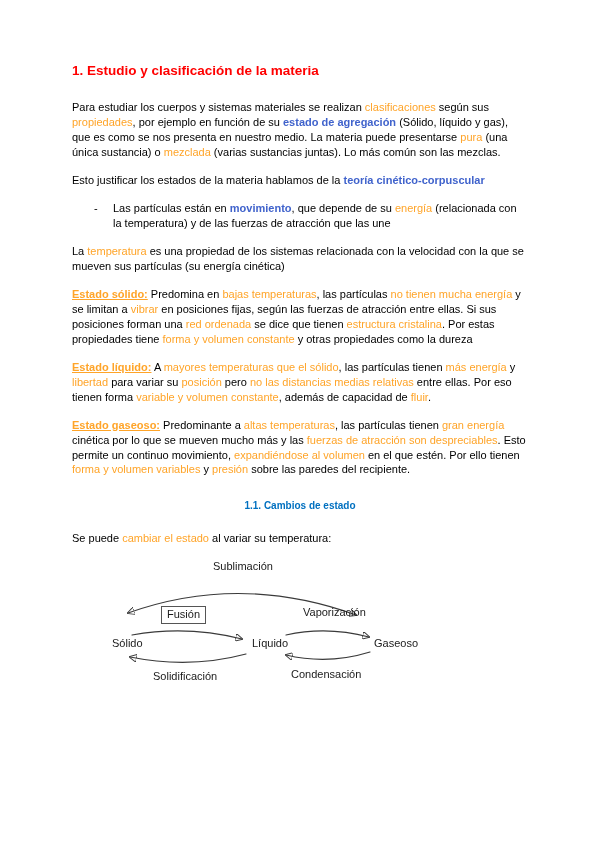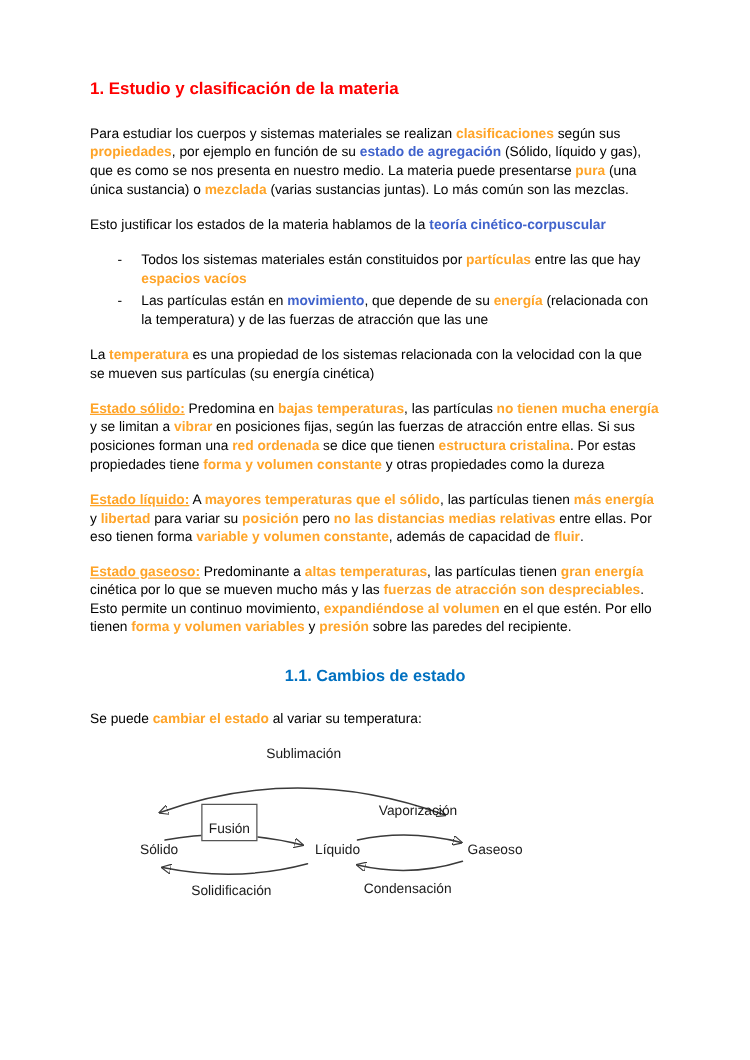--- a/index.html
+++ b/index.html
@@ -20,49 +20,48 @@
     overflow:hidden;position:relative;
   }
   .doc-title{
     font-size:13.5px;font-weight:700;color:var(--title-red);
     text-align:left;margin:0 0 20px 0;
   }
   .para{margin:0 0 13px 0;}
   .bullet-list{list-style:none;margin:0 0 13px 0;padding:0 0 0 41px;}
   .bullet{position:relative;margin:0 0 3px 0;}
   .bullet::before{content:"-";position:absolute;left:-19px;top:0;}
-  .r-o{color:var(--orange);font-weight:700;}
+  .r-o{color:var(--orange);font-weight:400;}
   .r-b{color:var(--blue);font-weight:700;}
   .r-ou{color:var(--orange);font-weight:700;text-decoration:underline;}
   .section-heading{
-    font-size:13px;font-weight:700;color:var(--heading-blue);
+    font-size:10px;font-weight:700;color:var(--heading-blue);
     text-align:center;margin:22px 0 18px 0;
   }
   .diagram{
     position:relative;width:456px;height:140px;margin-top:10px;
     font-size:11px;color:#1a1a1a;text-align:right;
   }
   .arrows{position:absolute;left:0;top:0;width:456px;height:140px;}
   .arrows path{stroke:var(--ink);stroke-width:1.2;fill:none;stroke-linecap:round;}
   .dlbl{position:absolute;white-space:nowrap;}
-  .dlbl.boxed{border:1px solid #555;padding:12px 5px 1px 5px;background:#fff;}
+  .dlbl.boxed{border:1px solid #555;padding:0 5px 1px 5px;background:#fff;}
 </style>
 </head>
 <body>
 
 <div class="page">
 
   <h1 class="doc-title">1. Estudio y clasificación de la materia</h1>
 
   <p class="para"><span>Para estudiar los cuerpos y sistemas materiales se realizan </span><span class="r-o">clasificaciones</span><span> según sus </span><span class="r-o">propiedades</span><span>, por ejemplo en función de su </span><span class="r-b">estado de agregación</span><span> (Sólido, líquido y gas), que es como se nos presenta en nuestro medio. La materia puede presentarse </span><span class="r-o">pura</span><span> (una única sustancia) o </span><span class="r-o">mezclada</span><span> (varias sustancias juntas). Lo más común son las mezclas.</span></p>
 
   <p class="para"><span>Esto justificar los estados de la materia hablamos de la </span><span class="r-b">teoría cinético-corpuscular</span></p>
 
   <ul class="bullet-list">
-    <li class="bullet"><span>Todos los sistemas materiales están constituidos por </span><span class="r-o">partículas</span><span> entre las que hay </span><span class="r-o">espacios vacíos</span></li>
     <li class="bullet"><span>Las partículas están en </span><span class="r-b">movimiento</span><span>, que depende de su </span><span class="r-o">energía</span><span> (relacionada con la temperatura) y de las fuerzas de atracción que las une</span></li>
   </ul>
 
   <p class="para"><span>La </span><span class="r-o">temperatura</span><span> es una propiedad de los sistemas relacionada con la velocidad con la que se mueven sus partículas (su energía cinética)</span></p>
 
   <p class="para"><span class="r-ou">Estado sólido:</span><span> Predomina en </span><span class="r-o">bajas temperaturas</span><span>, las partículas </span><span class="r-o">no tienen mucha energía</span><span> y se limitan a </span><span class="r-o">vibrar</span><span> en posiciones fijas, según las fuerzas de atracción entre ellas. Si sus posiciones forman una </span><span class="r-o">red ordenada</span><span> se dice que tienen </span><span class="r-o">estructura cristalina</span><span>. Por estas propiedades tiene </span><span class="r-o">forma y volumen constante</span><span> y otras propiedades como la dureza</span></p>
 
   <p class="para"><span class="r-ou">Estado líquido:</span><span> A </span><span class="r-o">mayores temperaturas que el sólido</span><span>, las partículas tienen </span><span class="r-o">más energía</span><span> y </span><span class="r-o">libertad</span><span> para variar su </span><span class="r-o">posición</span><span> pero </span><span class="r-o">no las distancias medias relativas</span><span> entre ellas. Por eso tienen forma </span><span class="r-o">variable y volumen constante</span><span>, además de capacidad de </span><span class="r-o">fluir</span><span>.</span></p>
 
   <p class="para"><span class="r-ou">Estado gaseoso:</span><span> Predominante a </span><span class="r-o">altas temperaturas</span><span>, las partículas tienen </span><span class="r-o">gran energía</span><span> cinética por lo que se mueven mucho más y las </span><span class="r-o">fuerzas de atracción son despreciables</span><span>. Esto permite un continuo movimiento, </span><span class="r-o">expandiéndose al volumen</span><span> en el que estén. Por ello tienen </span><span class="r-o">forma y volumen variables</span><span> y </span><span class="r-o">presión</span><span> sobre las paredes del recipiente.</span></p>

